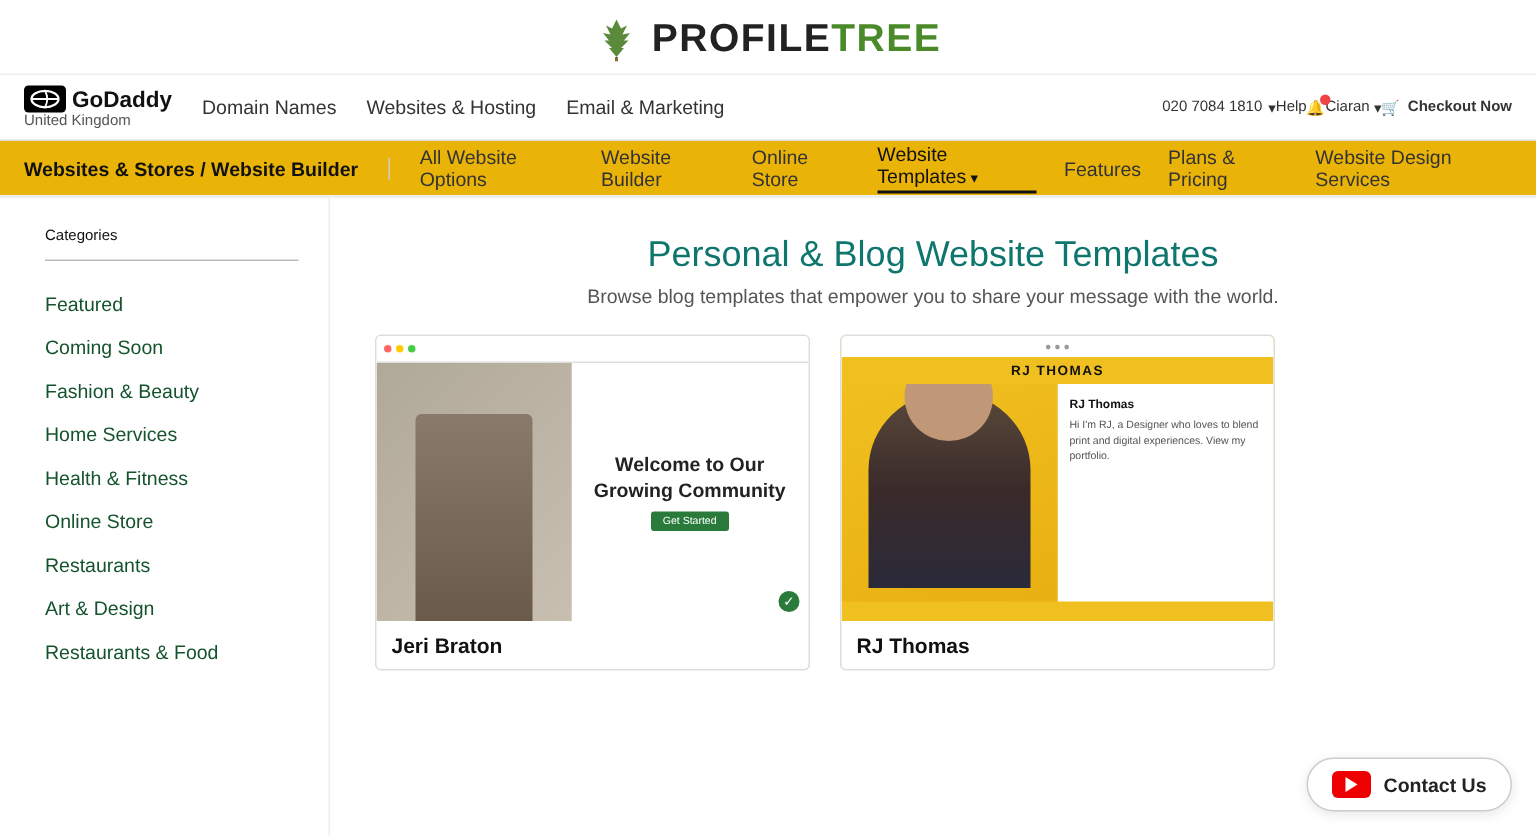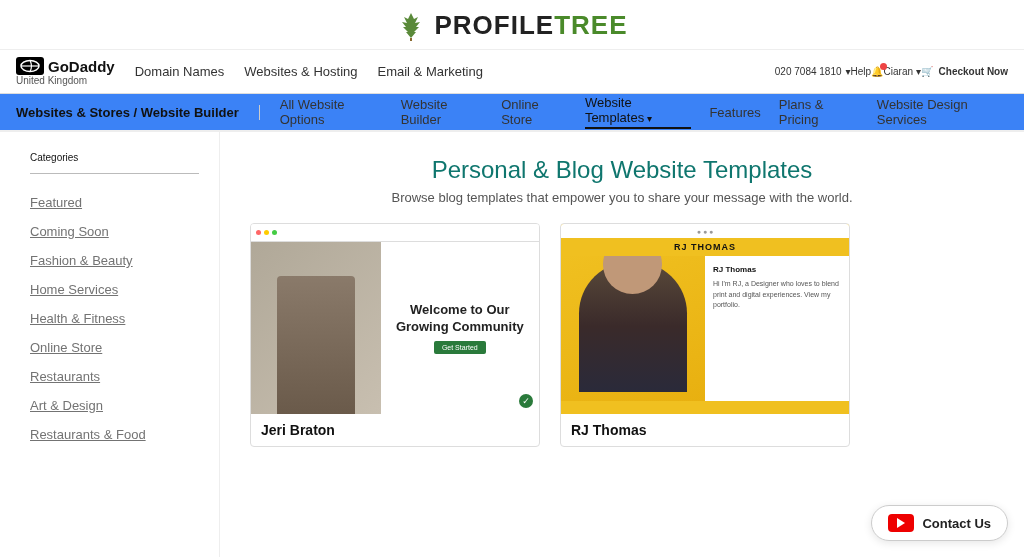--- a/index.html
+++ b/index.html
@@ -112,21 +112,21 @@
     .nav-right .user { display: flex; align-items: center; gap: 3px; }
     .nav-right .checkout { display: flex; align-items: center; gap: 5px; font-weight: 600; }
     .cart-icon { position: relative; }
 
     
     .sub-nav {
       display: flex;
       align-items: center;
       padding: 0 16px;
       height: 38px;
-      background: #3b82f6;
+      background: #eab308;
       border-bottom: 2px solid #eee;
       font-size: 13px;
     }
     .sub-nav .breadcrumb {
       font-weight: 700;
       font-size: 13px;
       color: #111;
       margin-right: 20px;
       padding-right: 20px;
       border-right: 1px solid #ccc;
@@ -179,23 +179,22 @@
       margin-bottom: 14px;
       width: 100%;
     }
     .sidebar ul {
       list-style: none;
       padding: 0;
     }
     .sidebar ul li {
       padding: 7px 0;
       font-size: 13px;
-      color: #737373;
+      color: #14532d;
       cursor: pointer;
-      text-decoration: underline;
     }
 
     
     .content {
       flex: 1;
       padding: 24px 30px 20px;
       overflow: hidden;
     }
     .content-header {
       text-align: center;

